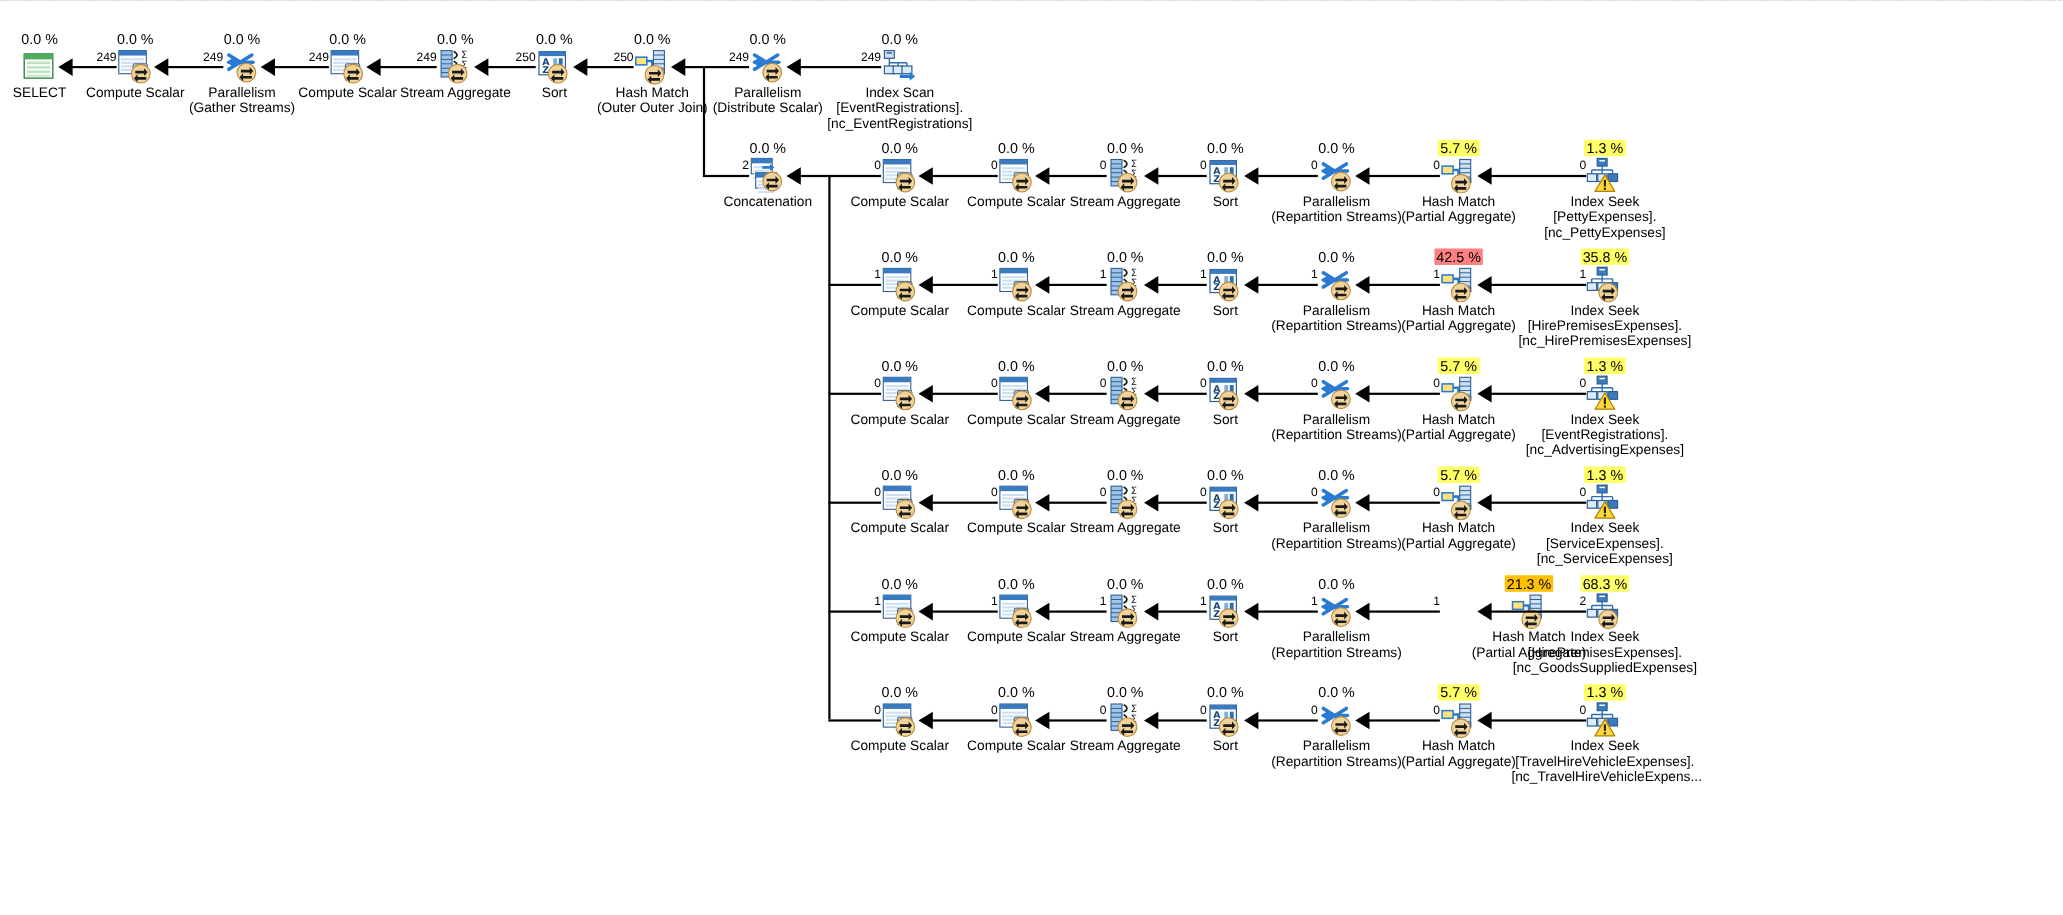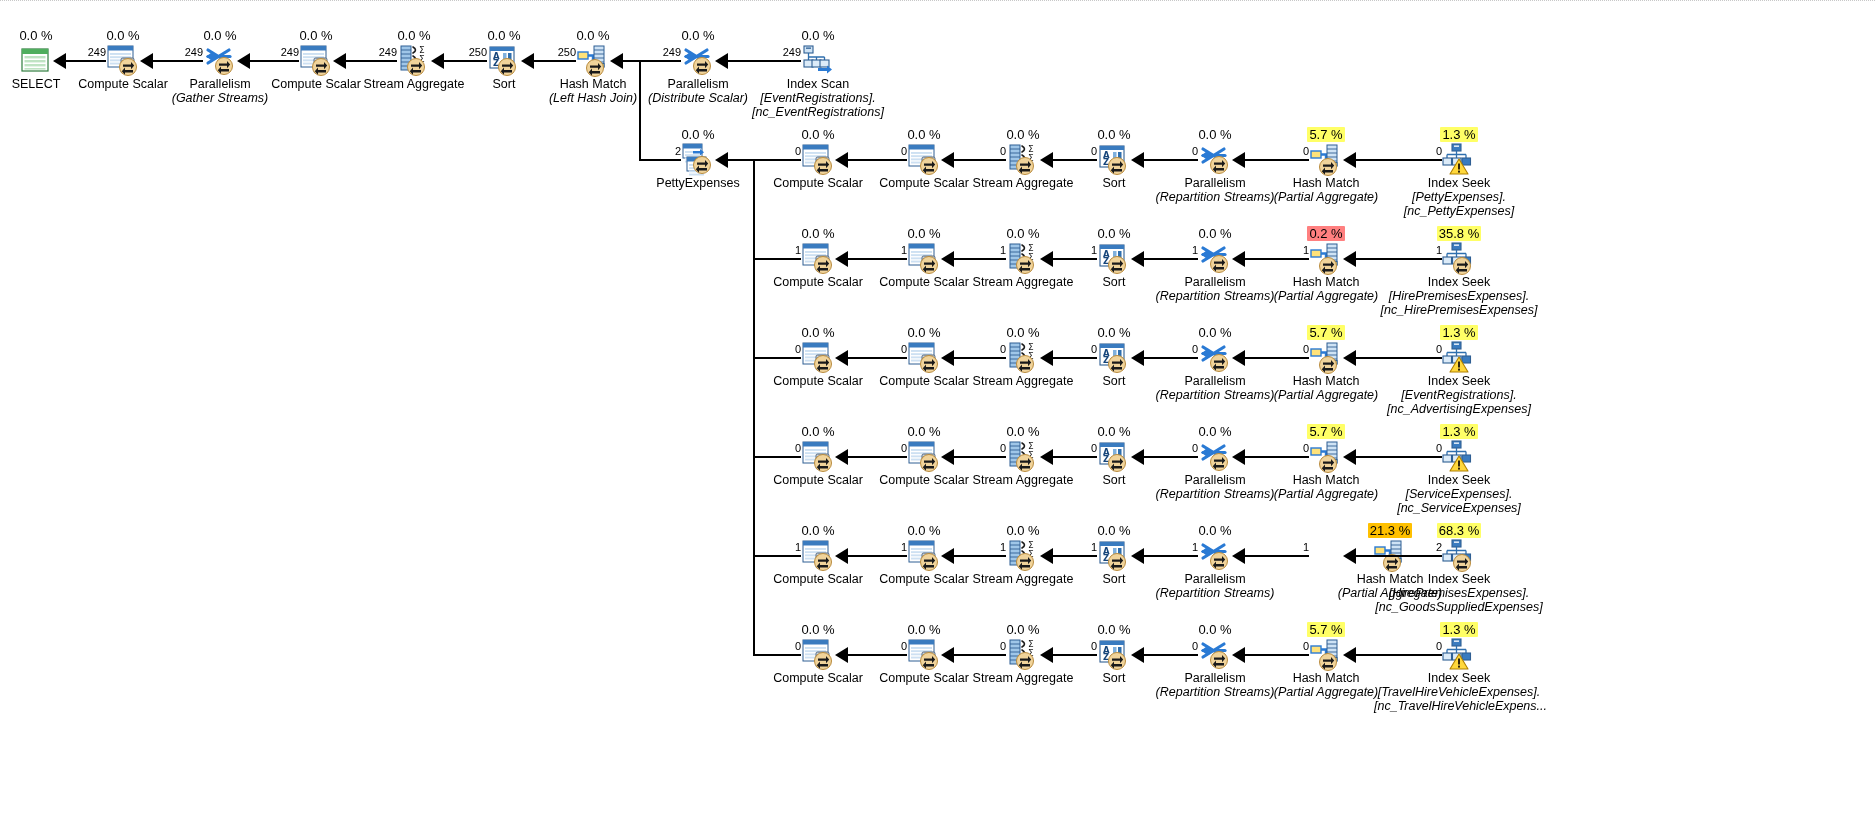--- a/index.html
+++ b/index.html
@@ -80,21 +80,20 @@
 
   .node .label {
     font-size: 12.5px;
     line-height: 14px;
     white-space: nowrap;
   }
   .node .sublabel {
     font-size: 12.5px;
     line-height: 14px;
     white-space: nowrap;
-    font-style: italic;
   }
   .node .label-wrap { display: inline-block; }
 
   
   .rowcount {
     position: absolute;
     font-size: 11px;
     line-height: 12px;
     text-align: right;
     white-space: nowrap;
@@ -282,21 +281,21 @@
             <rect x="18" y="20.5" width="10" height="3.5" fill="#ffe27a" stroke="#2f5f93" stroke-width="1"></rect>
             <g>
               <circle cx="19" cy="25" r="8.5" fill="#f0d39a" stroke="#b98b3d" stroke-width="1"></circle>
               <path d="M14 22.4 h8 l0 -2.4 l3.2 3.6 l-3.2 3.6 l0 -2.4 h-8 z" fill="#1a1a1a"></path>
               <path d="M24 28 h-8 l0 -2.4 l-3.2 3.6 l3.2 3.6 l0 -2.4 h8 z" fill="#1a1a1a"></path>
             </g>
           </svg>
         </div>
       </div>
       <div class="label"><span class="label-wrap">Hash Match</span></div>
-      <div class="sublabel">(Left Hash Join)</div>
+      <div class="sublabel">(Outer Outer Join)</div>
     </div>
     <div class="node" style="left: 698px; top: 28px;">
       <div class="pct pct-plain"><span>0.0 %</span></div>
       <div class="iconwrap">
         <div class="icon">
           <svg width="34" height="34" viewBox="0 0 34 34" xmlns="http://www.w3.org/2000/svg">
             <g stroke="#2a7ad4" stroke-width="3.2" stroke-linecap="round" fill="none">
               <path d="M5 7 L26 20"></path>
               <path d="M5 20 L26 7"></path>
               <path d="M5 13.5 L27 13.5"></path>
@@ -377,21 +376,21 @@
             <rect x="8" y="28.4" width="15" height="1.9" fill="#cde0f2"></rect>
             <rect x="8" y="31.6" width="15" height="1.9" fill="#cde0f2"></rect>
             <g>
               <circle cx="21" cy="23" r="8.5" fill="#f0d39a" stroke="#b98b3d" stroke-width="1"></circle>
               <path d="M16 20.4 h8 l0 -2.4 l3.2 3.6 l-3.2 3.6 l0 -2.4 h-8 z" fill="#1a1a1a"></path>
               <path d="M26 26 h-8 l0 -2.4 l-3.2 3.6 l3.2 3.6 l0 -2.4 h8 z" fill="#1a1a1a"></path>
             </g>
           </svg>
         </div>
       </div>
-      <div class="label"><span class="label-wrap">PettyExpenses</span></div>
+      <div class="label"><span class="label-wrap">Concatenation</span></div>
     </div>
     <div class="vline" style="left: 639px; top: 60px; height: 99px;"></div>
     <div class="hline" style="left: 639px; top: 159px; width: 42px;"></div>
     <div class="rowcount" style="left: 641px; top: 145px; width: 40px;">2</div>
     <div class="node" style="left: 818px; top: 127px;">
       <div class="pct pct-plain"><span>0.0 %</span></div>
       <div class="iconwrap">
         <div class="icon">
           <svg width="34" height="34" viewBox="0 0 34 34" xmlns="http://www.w3.org/2000/svg">
             <rect x="2" y="3" width="25" height="21" fill="#ffffff" stroke="#2f5f93" stroke-width="1"></rect>
@@ -725,21 +724,21 @@
               <path d="M16 20.4 h8 l0 -2.4 l3.2 3.6 l-3.2 3.6 l0 -2.4 h-8 z" fill="#1a1a1a"></path>
               <path d="M26 26 h-8 l0 -2.4 l-3.2 3.6 l3.2 3.6 l0 -2.4 h8 z" fill="#1a1a1a"></path>
             </g>
           </svg>
         </div>
       </div>
       <div class="label"><span class="label-wrap">Parallelism</span></div>
       <div class="sublabel">(Repartition Streams)</div>
     </div>
     <div class="node" style="left: 1326px; top: 226px;">
-      <div class="pct pct-red"><span>0.2 %</span></div>
+      <div class="pct pct-red"><span>42.5 %</span></div>
       <div class="iconwrap">
         <div class="icon">
           <svg width="34" height="34" viewBox="0 0 34 34" xmlns="http://www.w3.org/2000/svg">
             <rect x="2" y="9" width="10" height="7" fill="#ffe27a" stroke="#2a7ad4" stroke-width="1.4"></rect>
             <path d="M12 12.5 h5 v10" stroke="#2a7ad4" stroke-width="2.4" fill="none"></path>
             <path d="M13.5 21 l3.5 5 l3.5 -5 z" fill="#2a7ad4"></path>
             <rect x="18" y="3" width="10" height="21" fill="#cfe3f5" stroke="#2f5f93" stroke-width="1"></rect>
             <g stroke="#2f5f93" stroke-width="0.9">
               <path d="M18 7 h10"></path>
               <path d="M18 11 h10"></path>

